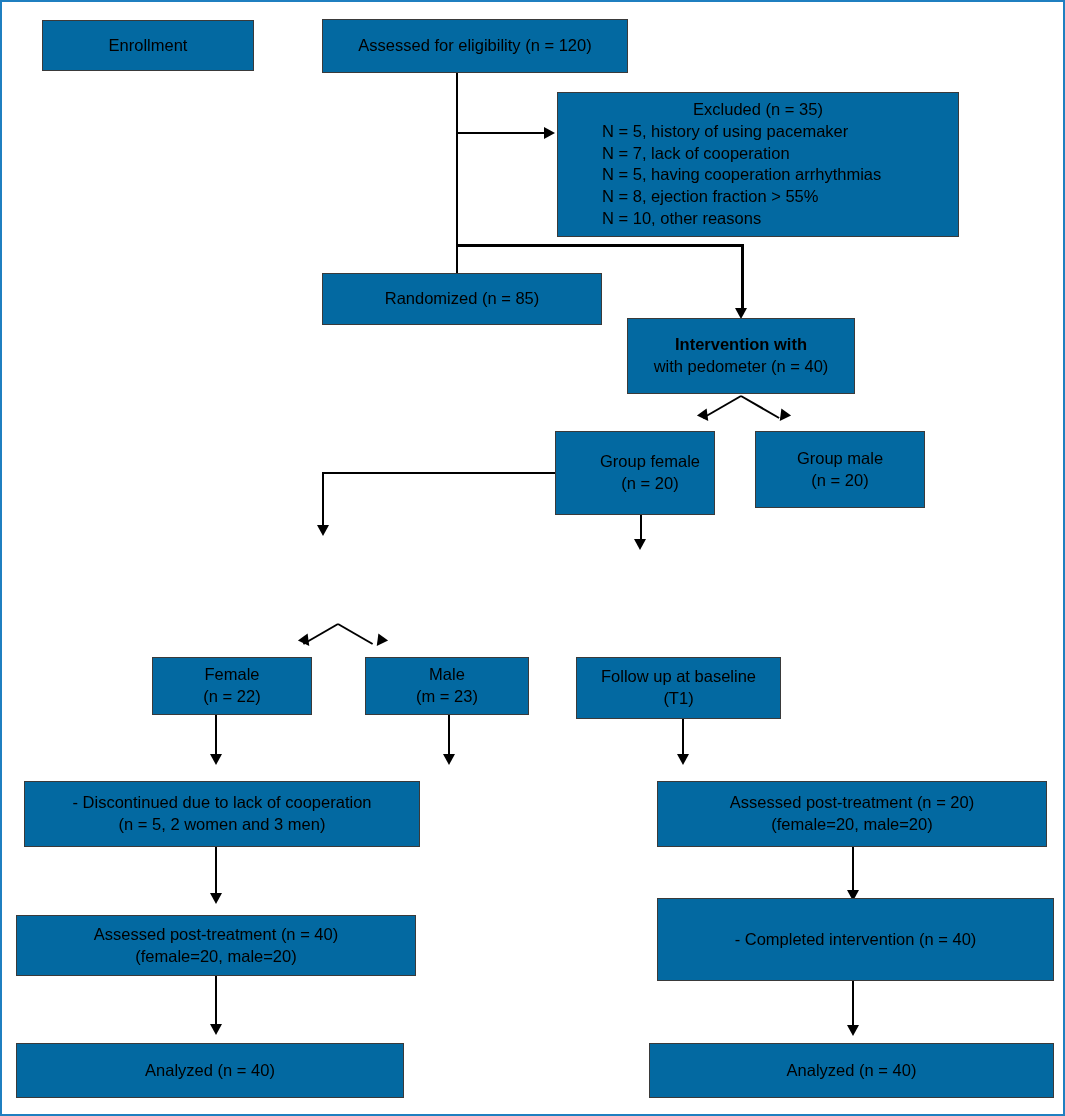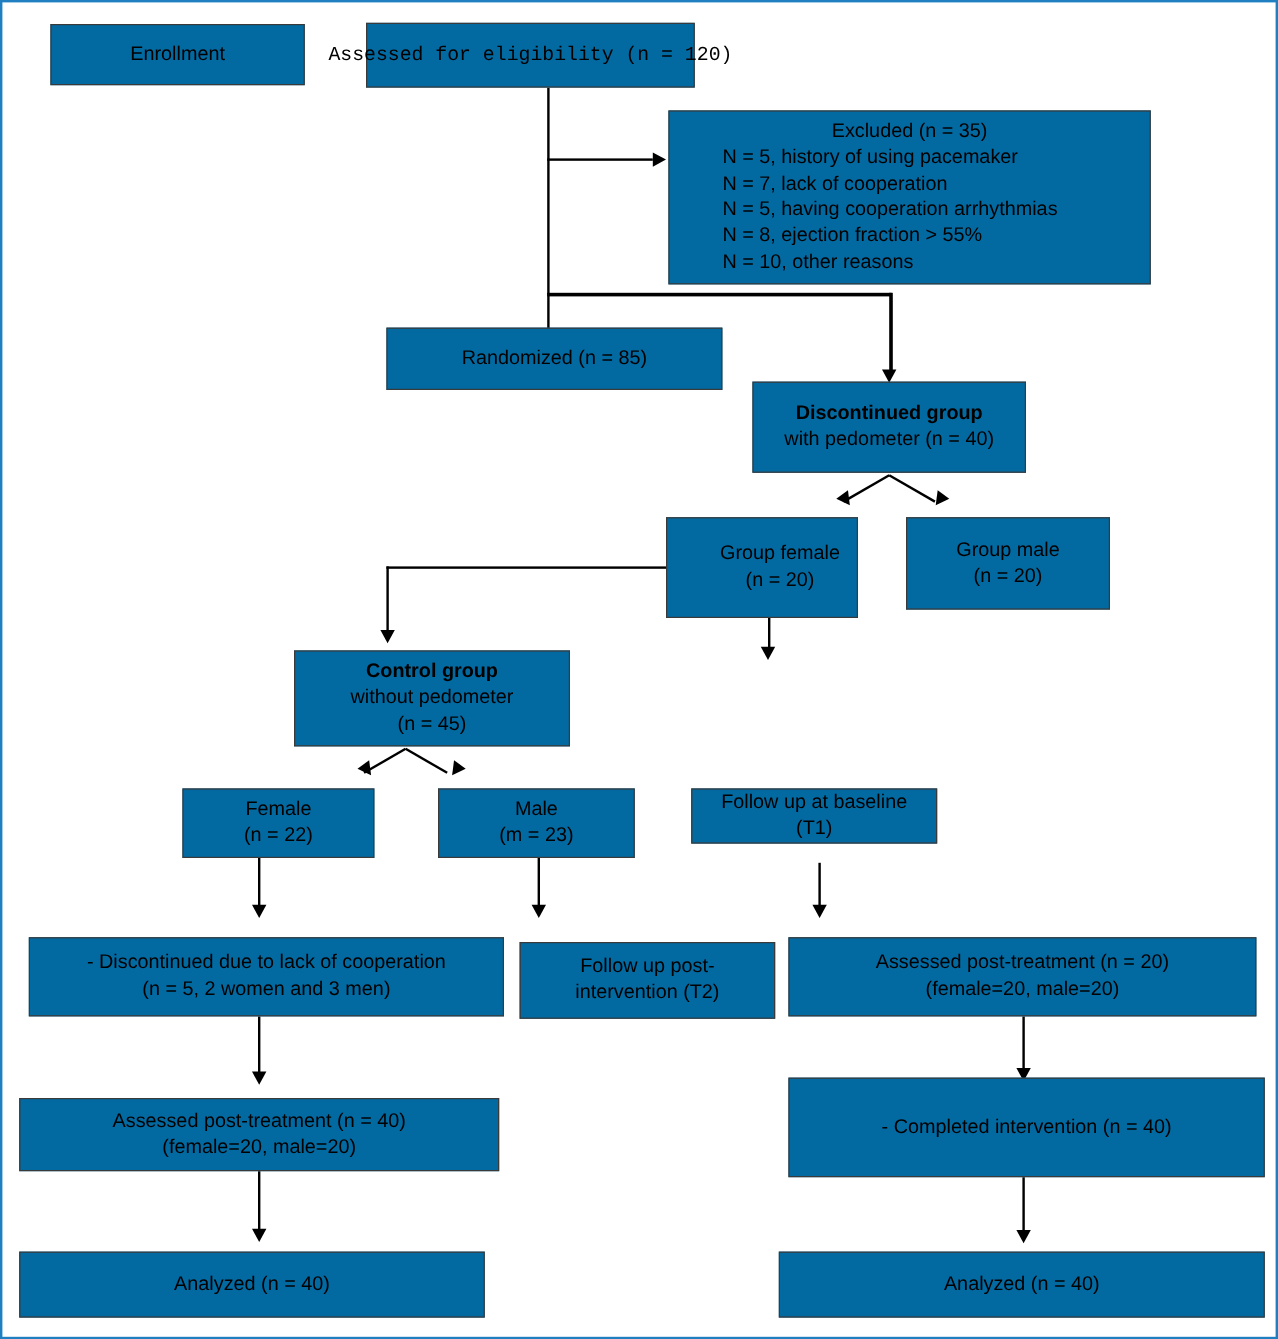--- a/index.html
+++ b/index.html
@@ -90,21 +90,21 @@
 </style>
 </head>
 <body>
 
 <div id="canvas">
 
   <div class="box" style="left:40px; top:18px; width:212px; height:51px;">
     <span class="ln">Enrollment</span>
   </div>
 
-  <div class="box" style="left:303px; top:17px; width:274px; height:54px;font-family:Liberation Mono, monospace;">
+  <div class="box" style="left:320px; top:17px; width:306px; height:54px;">
     <span class="ln">Assessed for eligibility (n = 120)</span>
   </div>
 
   <div class="vline" style="left:454px; top:71px; height:202px;"></div>
 
   <div class="hline" style="left:454px; top:130px; width:88px;"></div>
   <div class="arrowhead right" style="left:542px; top:124.5px;"></div>
 
   <div class="box blocktext" style="left:555px; top:90px; width:402px; height:145px; justify-content:flex-start;">
     <span class="ln center">Excluded (n = 35)</span>
@@ -117,21 +117,21 @@
 
   <div class="hline thick" style="left:454px; top:242px; width:287px;"></div>
   <div class="vline thick" style="left:739px; top:242px; height:68px;"></div>
   <div class="arrowhead down" style="left:733px; top:306px;"></div>
 
   <div class="box" style="left:320px; top:271px; width:280px; height:52px;">
     <span class="ln">Randomized (n = 85)</span>
   </div>
 
   <div class="box" style="left:625px; top:316px; width:228px; height:76px;">
-    <span class="ln bold">Discontinued group</span>
+    <span class="ln bold">Intervention with</span>
     <span class="ln">with pedometer (n = 40)</span>
   </div>
 
   <div class="diag" style="left:739px; top:393px; width:44px; transform:rotate(150deg);"></div>
   <div class="diag" style="left:739px; top:393px; width:44px; transform:rotate(30deg);"></div>
   <div class="diaghead" style="left:697px; top:409px; transform:rotate(-36deg);"></div>
   <div class="diaghead" style="left:775px; top:409px; transform:rotate(36deg);"></div>
 
   <div class="box" style="left:553px; top:429px; width:160px; height:84px;padding-left:30px;">
     <span class="ln">Group female</span>
@@ -144,64 +144,55 @@
   </div>
 
   <div class="hline" style="left:320px; top:470px; width:234px;"></div>
   <div class="vline" style="left:320px; top:470px; height:57px;"></div>
   <div class="arrowhead down" style="left:314.5px; top:523px;"></div>
 
   <div class="vline" style="left:638px; top:513px; height:28px;"></div>
   <div class="arrowhead down" style="left:632px; top:537px;"></div>
 
 
-  <div class="box" style="left:243px; top:540px; width:230px; height:80px;">
-    <span class="ln bold">Control group</span>
-    <span class="ln">without pedometer</span>
-    <span class="ln">(n = 45)</span>
-  </div>
 
   <div class="diag" style="left:336px; top:621px; width:40px; transform:rotate(150deg);"></div>
   <div class="diag" style="left:336px; top:621px; width:40px; transform:rotate(30deg);"></div>
   <div class="diaghead" style="left:298px; top:634px; transform:rotate(-36deg);"></div>
   <div class="diaghead" style="left:372px; top:634px; transform:rotate(36deg);"></div>
 
   <div class="box" style="left:150px; top:655px; width:160px; height:58px;">
     <span class="ln">Female</span>
     <span class="ln">(n = 22)</span>
   </div>
 
   <div class="box" style="left:363px; top:655px; width:164px; height:58px;">
     <span class="ln">Male</span>
     <span class="ln">(m = 23)</span>
   </div>
 
-  <div class="box" style="left:574px; top:655px; width:205px; height:46px;">
+  <div class="box" style="left:574px; top:655px; width:205px; height:62px;">
     <span class="ln">Follow up at baseline</span>
     <span class="ln">(T1)</span>
   </div>
 
   <div class="vline" style="left:213px; top:713px; height:43px;"></div>
   <div class="arrowhead down" style="left:207.5px; top:752px;"></div>
 
   <div class="vline" style="left:446px; top:713px; height:43px;"></div>
   <div class="arrowhead down" style="left:440.5px; top:752px;"></div>
 
   <div class="vline" style="left:680px; top:717px; height:39px;"></div>
   <div class="arrowhead down" style="left:674.5px; top:752px;"></div>
 
   <div class="box" style="left:22px; top:779px; width:396px; height:66px;">
     <span class="ln">- Discontinued due to lack of cooperation</span>
     <span class="ln">(n = 5, 2 women and 3 men)</span>
   </div>
 
-  <div class="box" style="left:431px; top:783px; width:213px; height:64px;">
-    <span class="ln">Follow up post-</span>
-    <span class="ln">intervention (T2)</span>
-  </div>
 
   <div class="box" style="left:655px; top:779px; width:390px; height:66px;">
     <span class="ln">Assessed post-treatment (n = 20)</span>
     <span class="ln">(female=20, male=20)</span>
   </div>
 
   <div class="vline" style="left:213px; top:845px; height:50px;"></div>
   <div class="arrowhead down" style="left:207.5px; top:891px;"></div>
 
   <div class="vline" style="left:850px; top:845px; height:47px;"></div>

